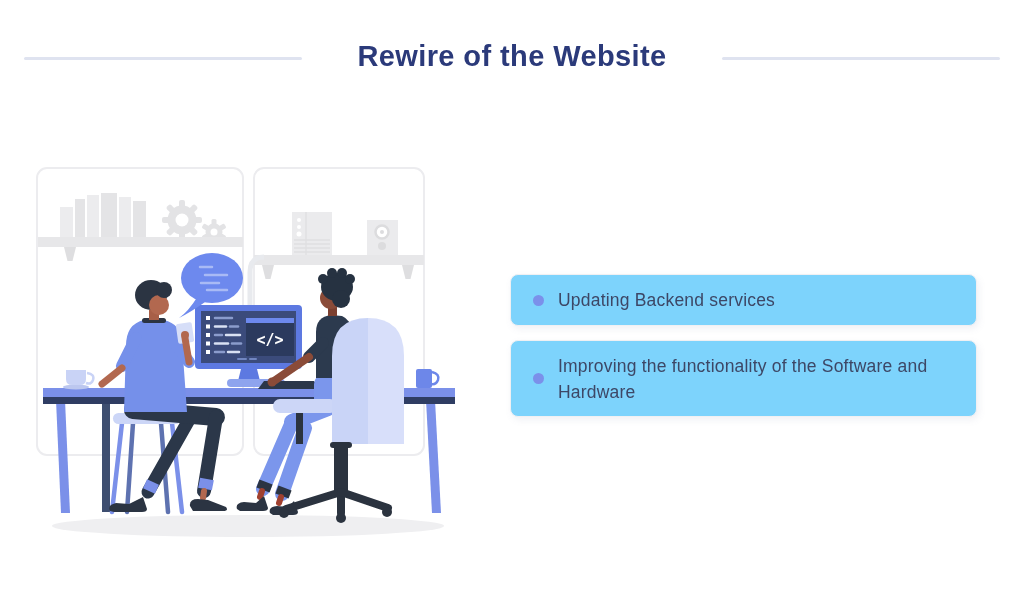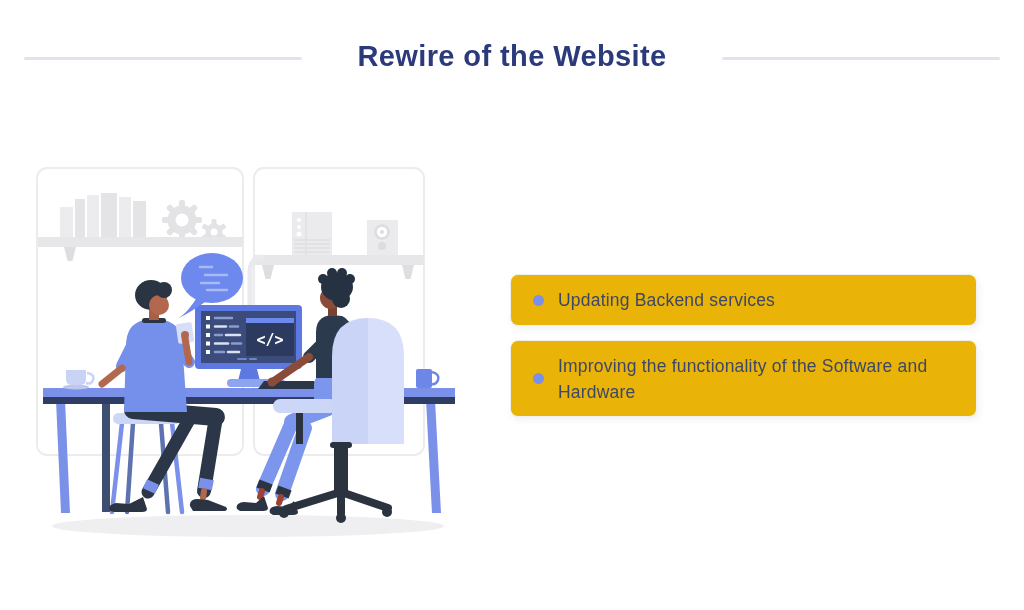--- a/index.html
+++ b/index.html
@@ -28,21 +28,21 @@
     background: #dfe3f0;
     border-radius: 2px;
   }
   .divider.left  { left: 24px;  width: 278px; }
   .divider.right { left: 722px; width: 278px; }
 
   
   .card {
     position: absolute;
     left: 510px; width: 467px;
-    background: #eab308;
+    background: #7dd3fc;
     border: 1px solid #f0f0f3;
     border-radius: 8px;
     box-shadow: 2px 3px 7px rgba(110,120,160,0.10);
     display: flex;
     align-items: center;
     padding: 0 18px 0 22px;
   }
   .card.first  { top: 274px; height: 52px; }
   .card.second { top: 340px; height: 77px; justify-content: center; }
   .bullet {

